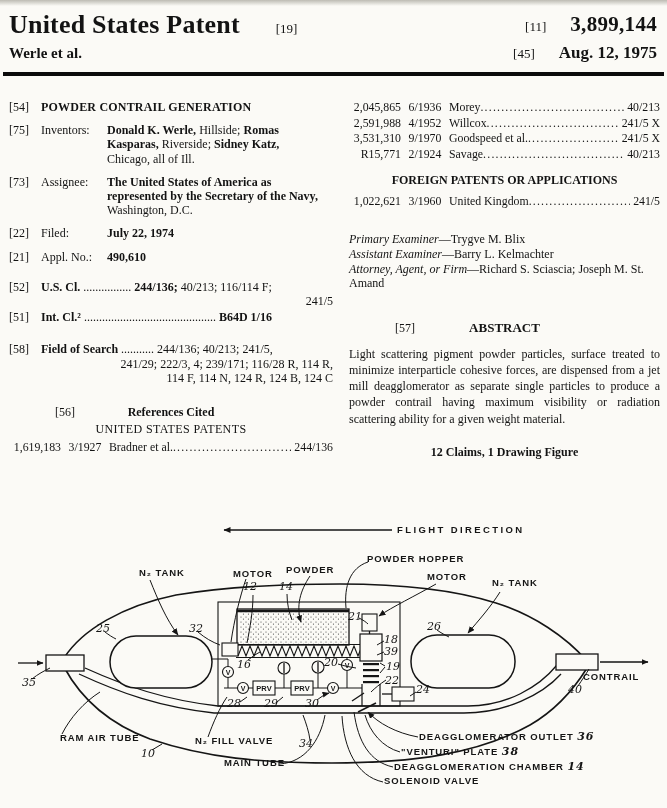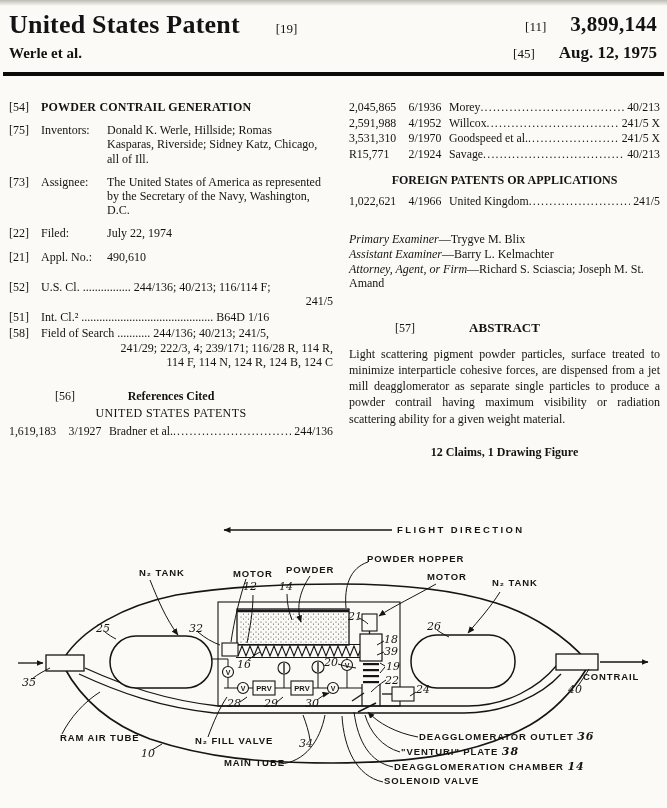--- a/index.html
+++ b/index.html
@@ -1,20 +1,20 @@
 <!DOCTYPE html>
 <html><head>
 <meta charset="utf-8">
 <style>
   html,body{margin:0;padding:0;background:#e8e6e0;}
   .page{position:relative;width:667px;height:808px;background:#fbfaf6;color:#131313;
         font-family:"Liberation Serif",serif;overflow:hidden;}
   .scan-top{position:absolute;top:0;left:0;right:0;height:6px;
         background:linear-gradient(#bdbbb3,rgba(251,250,246,0));}
-  .b{font-weight:normal}.i{font-style:italic}
+  .b{font-weight:bold}.i{font-style:italic}
 
   
   .hdr{display:flex;justify-content:space-between;align-items:flex-start;padding:10px 10px 0 9px;}
   .hdr-title-row{display:flex;align-items:baseline;}
   .hdr h1{margin:0;font-size:26px;font-weight:bold;letter-spacing:.2px;}
   .kind{font-size:13px;margin-left:36px;}
   .hdr-inventor{font-size:15px;font-weight:bold;margin-top:5px;}
   .hdr-right{text-align:right;padding-top:2px;}
   .hdr-num-row,.hdr-date-row{display:flex;justify-content:flex-end;align-items:baseline;gap:24px;}
   .pnum{font-size:21px;font-weight:bold;letter-spacing:.3px;}
@@ -33,21 +33,21 @@
   .fval{flex:1;max-width:214px;}
   .ftitle{font-weight:bold;letter-spacing:.2px;}
   .rt{text-align:right;}
   .center-b{text-align:center;font-weight:bold;}
   .center-n{text-align:center;letter-spacing:.4px;}
   .rel{position:relative;}
   .abs-num{position:absolute;left:0;top:0;margin-left:46px;}
 
   
   .ref-row{display:flex;align-items:baseline;margin-bottom:1.5px;font-size:11.8px;}
-  .ref-num{width:52px;flex:none;text-align:left;}
+  .ref-num{width:52px;flex:none;text-align:right;}
   .ref-date{width:48px;flex:none;text-align:center;}
   .ref-name{flex:none;}
   .ref-leader{flex:1;overflow:hidden;white-space:nowrap;}
   .ref-leader::after{content:"...........................................................";letter-spacing:1.2px;color:#1a1a1a;}
   .ref-cls{flex:none;text-align:right;padding-left:3px;}
 
   .exam p{margin:0 0 1px 0;}
   .abstract-txt{text-align:justify;margin:0;line-height:16.2px;}
 
   
@@ -112,21 +112,21 @@
         <span class="flabel">Appl. No.:</span>
         <span class="fval b">490,610</span>
       </div>
       <div class="fr" style="margin-bottom:2px">
         <span class="fnum">[52]</span>
         <div style="flex:1">
           <div><span class="b">U.S. Cl.</span><span> ................ </span><span class="b">244/136;</span><span> 40/213; 116/114 F;</span></div>
           <div class="rt">241/5</div>
         </div>
       </div>
-      <div class="fr" style="margin-bottom:2px">
+      <div class="fr" style="margin-bottom:18px">
         <span class="fnum">[51]</span>
         <div style="flex:1"><span class="b">Int. Cl.²</span><span> ............................................ </span><span class="b">B64D 1/16</span></div>
       </div>
       <div class="fr" style="margin-bottom:20px">
         <span class="fnum">[58]</span>
         <div style="flex:1">
           <div><span class="b">Field of Search</span><span> ........... 244/136; 40/213; 241/5,</span></div>
           <div class="rt">241/29; 222/3, 4; 239/171; 116/28 R, 114 R,</div>
           <div class="rt">114 F, 114 N, 124 R, 124 B, 124 C</div>
         </div>
@@ -172,21 +172,21 @@
           <span class="ref-num">R15,771</span>
           <span class="ref-date">2/1924</span>
           <span class="ref-name">Savage</span>
           <span class="ref-leader"></span>
           <span class="ref-cls">40/213</span>
         </div>
       </div>
       <div class="center-b" style="margin-bottom:6px">FOREIGN PATENTS OR APPLICATIONS</div>
       <div class="ref-row" style="margin-bottom:24px">
         <span class="ref-num">1,022,621</span>
-        <span class="ref-date">4/1966</span>
+        <span class="ref-date">3/1960</span>
         <span class="ref-name">United Kingdom</span>
         <span class="ref-leader"></span>
         <span class="ref-cls">241/5</span>
       </div>
       <div class="exam" style="margin-bottom:30px">
         <p><span class="i">Primary Examiner</span><span>—Trygve M. Blix</span></p>
         <p><span class="i">Assistant Examiner</span><span>—Barry L. Kelmachter</span></p>
         <p><span class="i">Attorney, Agent, or Firm</span><span>—Richard S. Sciascia; Joseph M. St. Amand</span></p>
       </div>
       <div class="rel" style="margin-bottom:11px">

